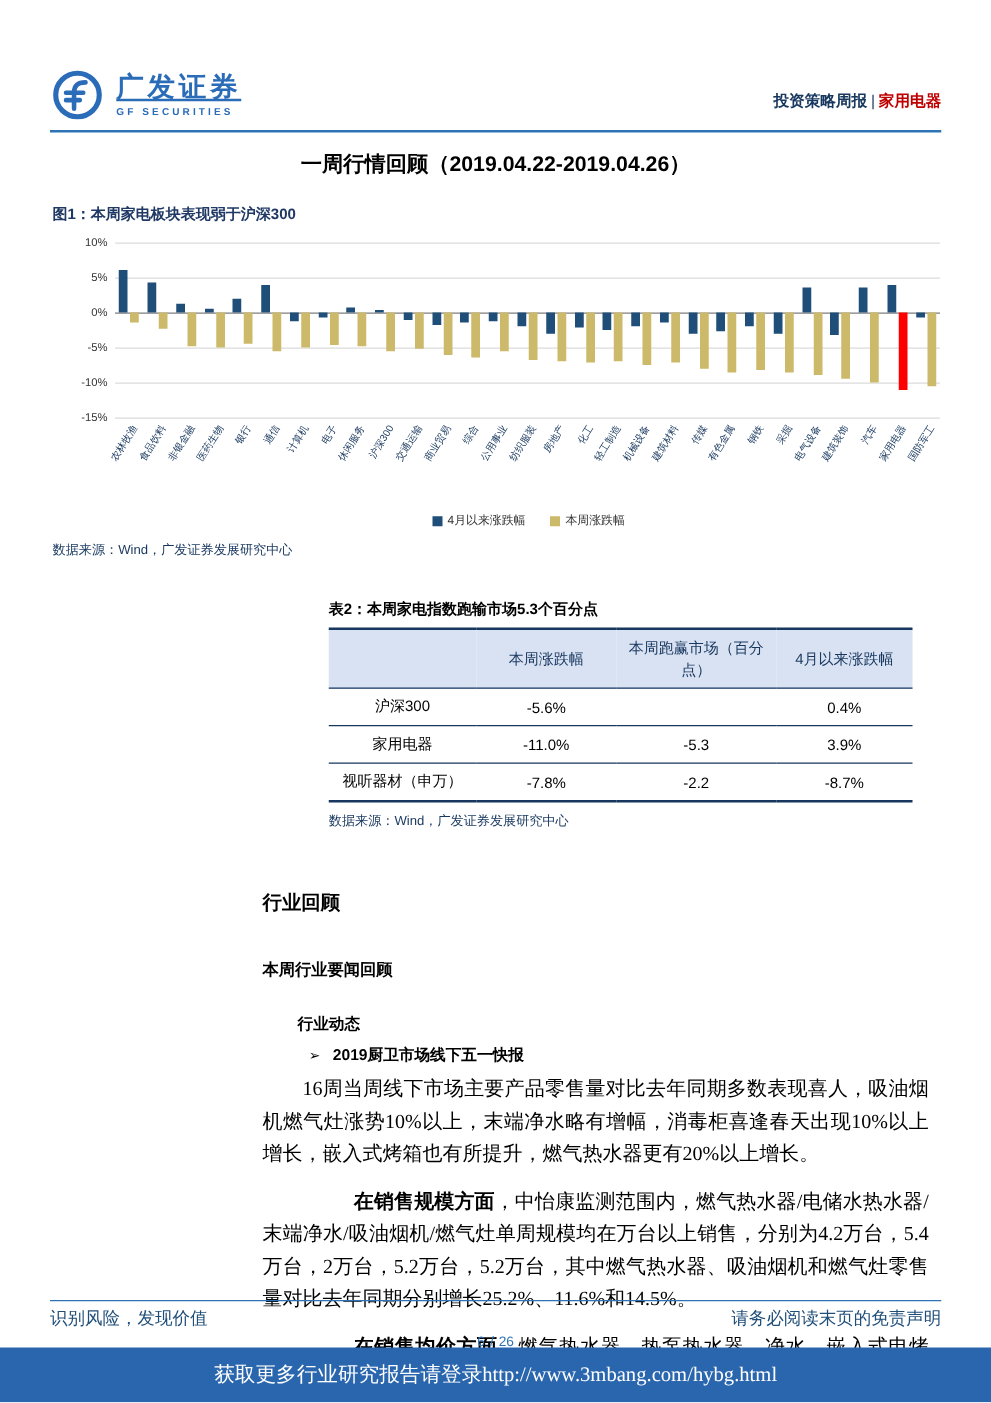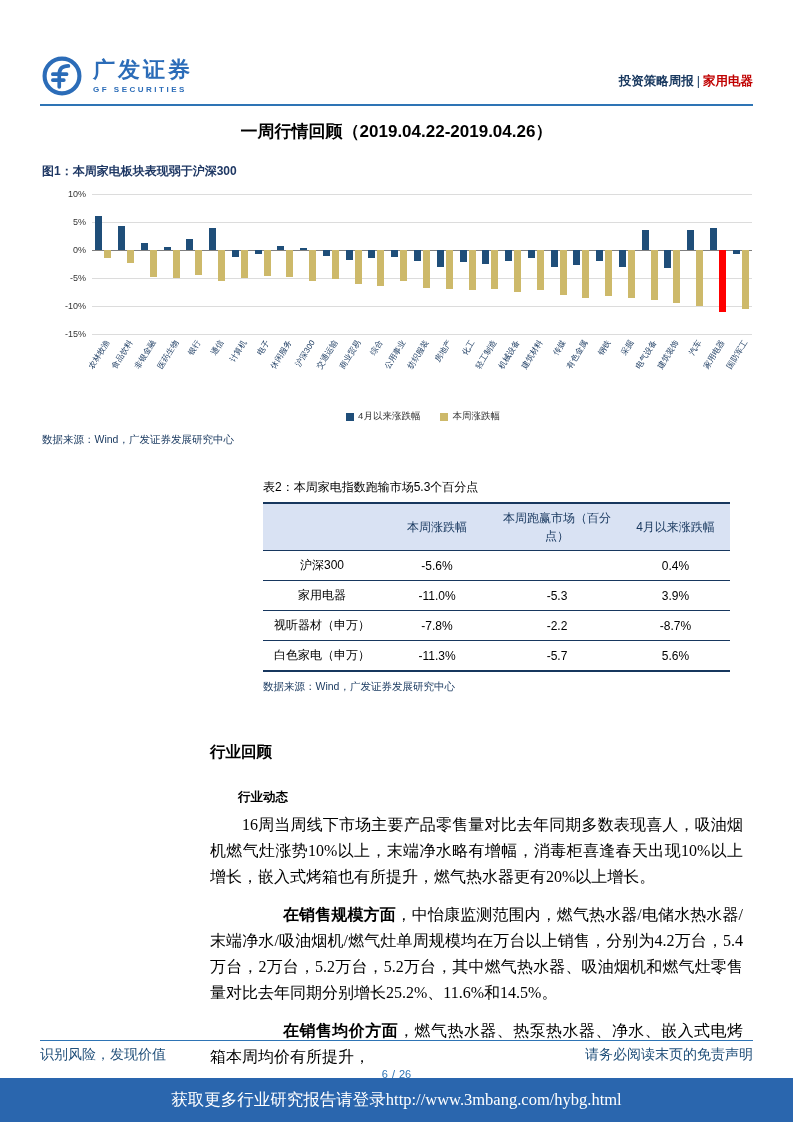--- a/index.html
+++ b/index.html
@@ -7,21 +7,21 @@
   html,body { background:#ffffff; }
   .page {
     width:793px; height:1122px; position:relative; overflow:hidden;
     background:#ffffff; margin:0 auto; color:#000;
     font-family:"Liberation Sans", sans-serif;
   }
   
   .header { display:flex; justify-content:space-between; align-items:flex-end; padding:50px 40px 0 40px; }
   .logo { display:flex; align-items:center; gap:9px; }
   .logo svg { width:44px; height:44px; display:block; }
-  .brand-cn { color:#2B6CB8; font-size:22px; font-weight:bold; letter-spacing:3px; line-height:1; }
+  .brand-cn { color:#2B6CB8; font-size:22px; font-weight:bold; letter-spacing:3px; line-height:1;text-decoration:underline; }
   .brand-en { color:#2B6CB8; font-size:8px; letter-spacing:2.5px; margin-top:4px; font-weight:bold; }
   .header-right { font-size:12.5px; font-weight:bold; padding-bottom:8px;margin-top:23px; }
   .hr-type { color:#17375E; }
   .hr-div  { color:#17375E; margin:0 3px; font-weight:normal; }
   .hr-ind  { color:#C00000; }
   .rule { margin:6px 40px 0; border-top:2px solid #2E74B5; }
   
   .title { text-align:center; font-size:17px; font-weight:bold; margin-top:14px; }
   .fig-caption { margin:20px 0 0 42px; font-size:12px; font-weight:bold; color:#1F3864; }
   .chart { margin:14px 0 0 42px; width:712px; }
@@ -33,21 +33,21 @@
   .bar { position:absolute; width:7px; }
   .chart-xlabels { position:relative; margin-left:50px; width:660px; height:74px; overflow:visible; }
   .xlab { position:absolute; top:4px; font-size:8px; color:#17375E; white-space:nowrap;
           transform-origin:100% 0; transform:rotate(-58deg); }
   .chart-legend { display:flex; justify-content:center; gap:20px; margin:2px 0 0 50px; font-size:9.5px; color:#333; }
   .legend-item { display:flex; align-items:center; gap:4px; }
   .swatch { width:8px; height:8px; display:inline-block; }
   .source { margin:10px 0 0 42px; font-size:10.5px; color:#17375E; }
   
   .table-block { margin:32px 0 0 263px; width:467px; }
-  .tbl-caption { font-size:12px; font-weight:normal; margin-bottom:6px; }
+  .tbl-caption { font-size:12px; font-weight:bold; margin-bottom:6px; }
   table { border-collapse:collapse; width:467px; table-layout:fixed;
           border-top:2px solid #17375E; border-bottom:2px solid #17375E; font-size:12px; }
   th { background:#D9E2F3; color:#17375E; font-weight:normal; border-bottom:1px solid #17375E;
        padding:5px 4px; text-align:center; vertical-align:middle; line-height:1.5; }
   td { border-bottom:1px solid #17375E; padding:6px 4px; text-align:center; color:#000; }
   th:nth-child(1), td:nth-child(1) { width:118px; }
   th:nth-child(2), td:nth-child(2) { width:112px; }
   th:nth-child(3), td:nth-child(3) { width:128px; }
   th:nth-child(4), td:nth-child(4) { width:109px; }
   .tbl-source { margin-top:8px; font-size:10.5px; color:#17375E; }
@@ -237,33 +237,31 @@
             <td>-11.0%</td>
             <td>-5.3</td>
             <td>3.9%</td>
           </tr>
           <tr>
             <td>视听器材（申万）</td>
             <td>-7.8%</td>
             <td>-2.2</td>
             <td>-8.7%</td>
           </tr>
-          <tr>
-            <td>白色家电（申万）</td>
-            <td>-11.3%</td>
-            <td>-5.7</td>
-            <td>5.6%</td>
-          </tr>
         </tbody>
     </table>
     <div class="tbl-source">数据来源：Wind，广发证券发展研究中心</div>
   </div>
 
   <div class="sec-review">行业回顾</div>
+  <div class="sec-news">本周行业要闻回顾</div>
   <div class="sec-dyn">行业动态</div>
+  <div class="bullet-line">
+    <span class="arrow">➢</span><span>2019厨卫市场线下五一快报</span>
+  </div>
   <p class="para p1">16周当周线下市场主要产品零售量对比去年同期多数表现喜人，吸油烟机燃气灶涨势10%以上，末端净水略有增幅，消毒柜喜逢春天出现10%以上增长，嵌入式烤箱也有所提升，燃气热水器更有20%以上增长。</p>
   <p class="para p2"><b>在销售规模方面</b><span>，中怡康监测范围内，燃气热水器/电储水热水器/末端净水/吸油烟机/燃气灶单周规模均在万台以上销售，分别为4.2万台，5.4万台，2万台，5.2万台，5.2万台，其中燃气热水器、吸油烟机和燃气灶零售量对比去年同期分别增长25.2%、11.6%和14.5%。</span></p>
   <p class="para p3"><b>在销售均价方面</b><span>，燃气热水器、热泵热水器、净水、嵌入式电烤箱本周均价有所提升，</span></p>
 
   <div class="footer">
     <div class="footer-rule"></div>
     <div class="footer-row">
       <span>识别风险，发现价值</span>
       <span>请务必阅读末页的免责声明</span>
     </div>

